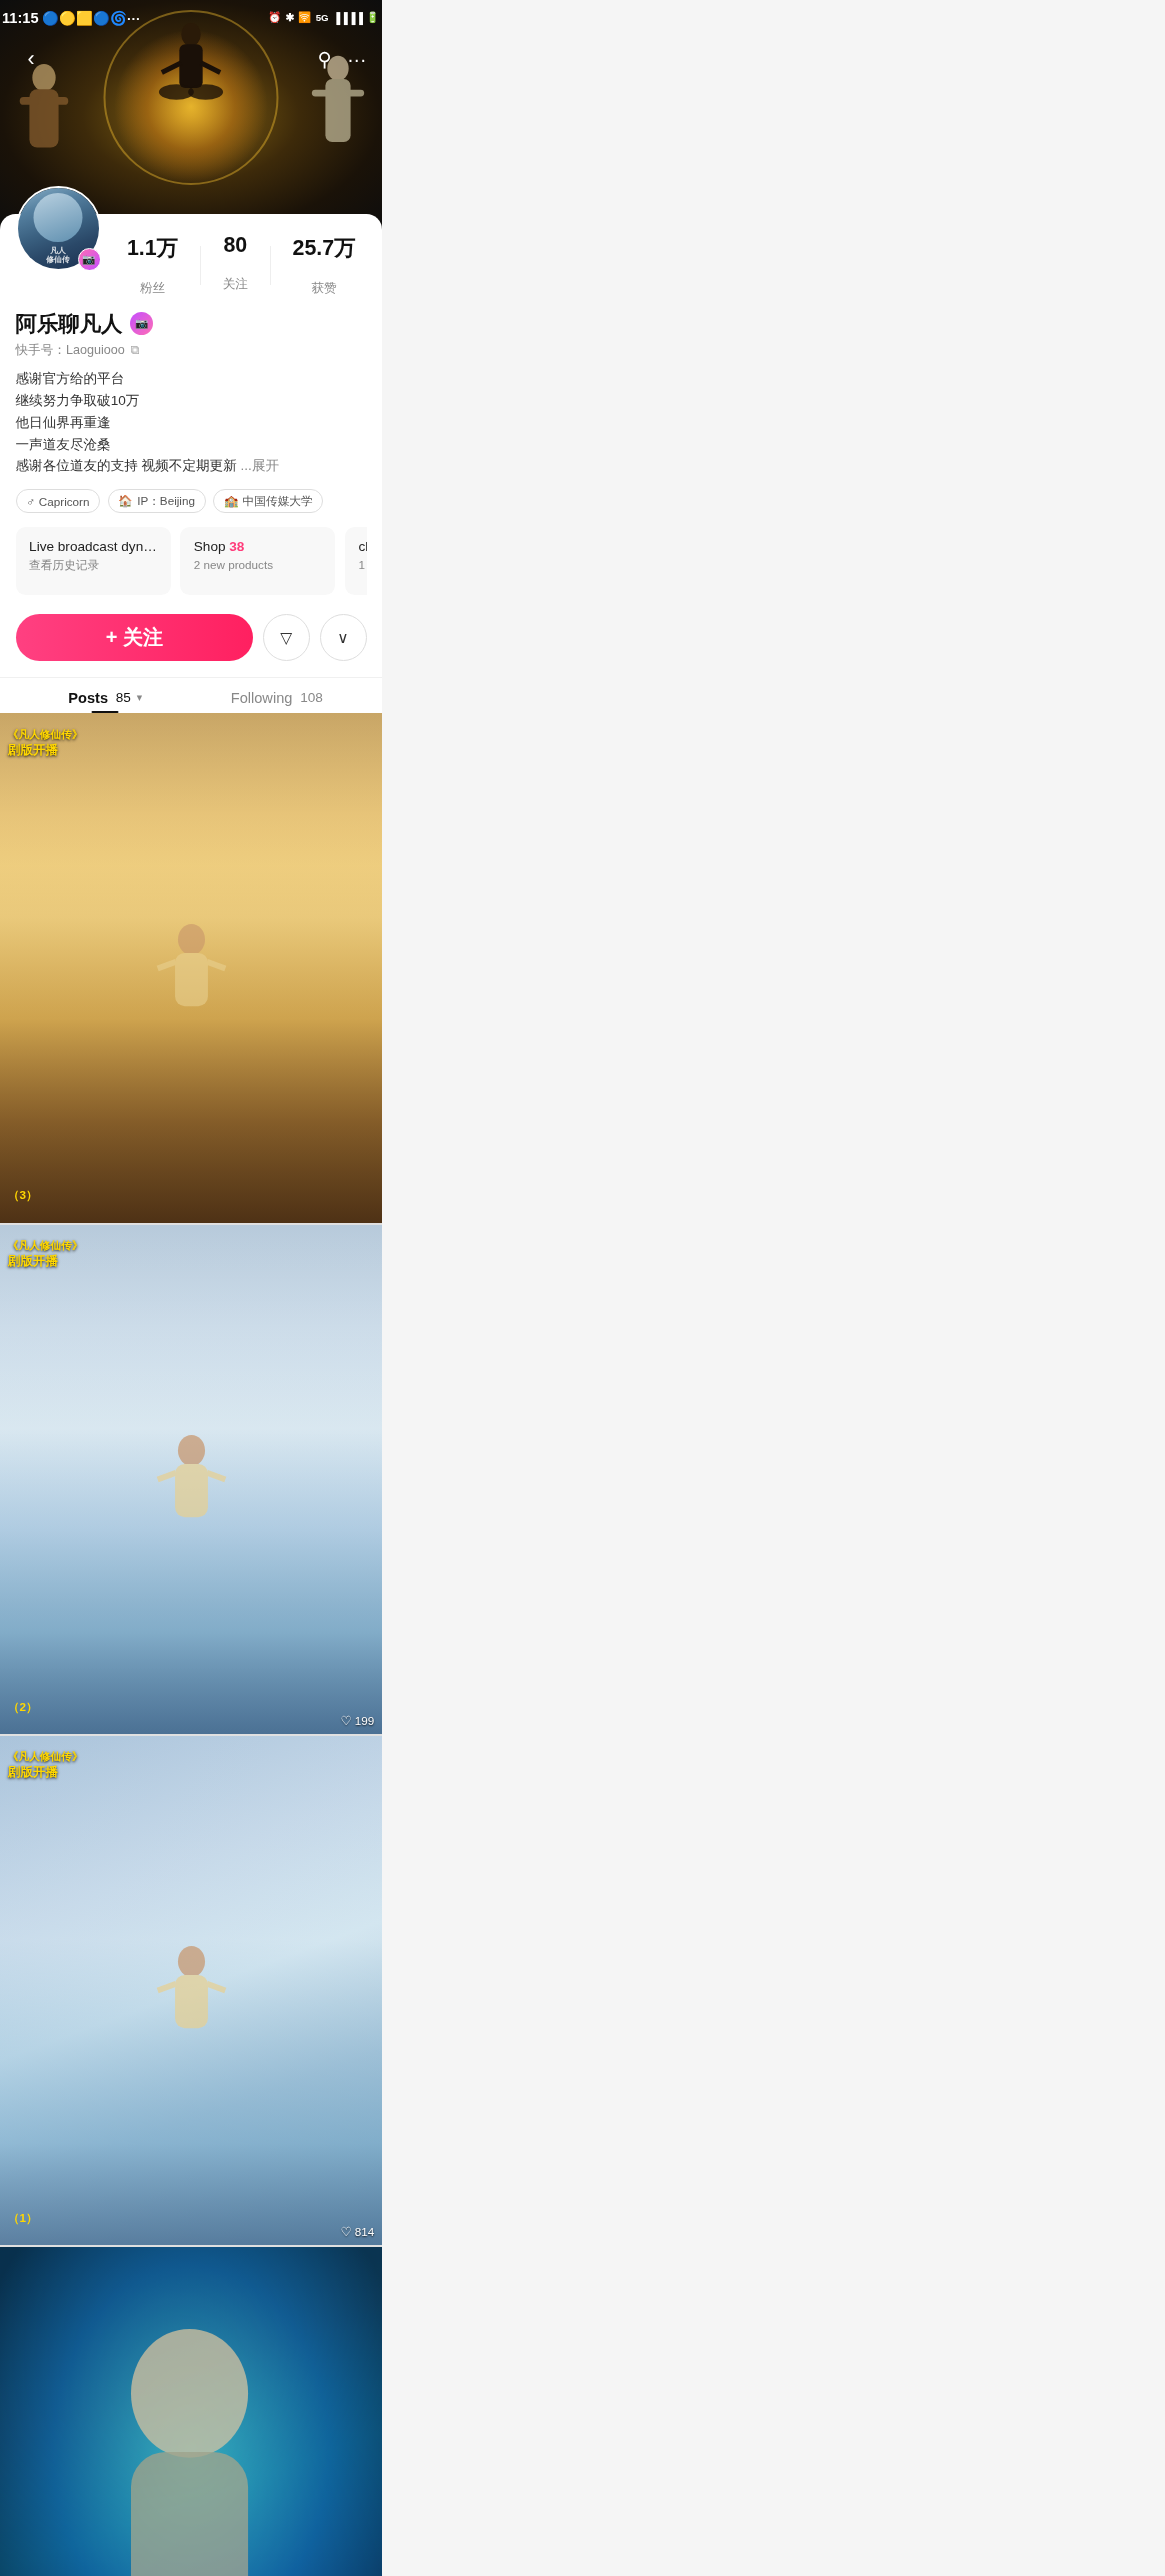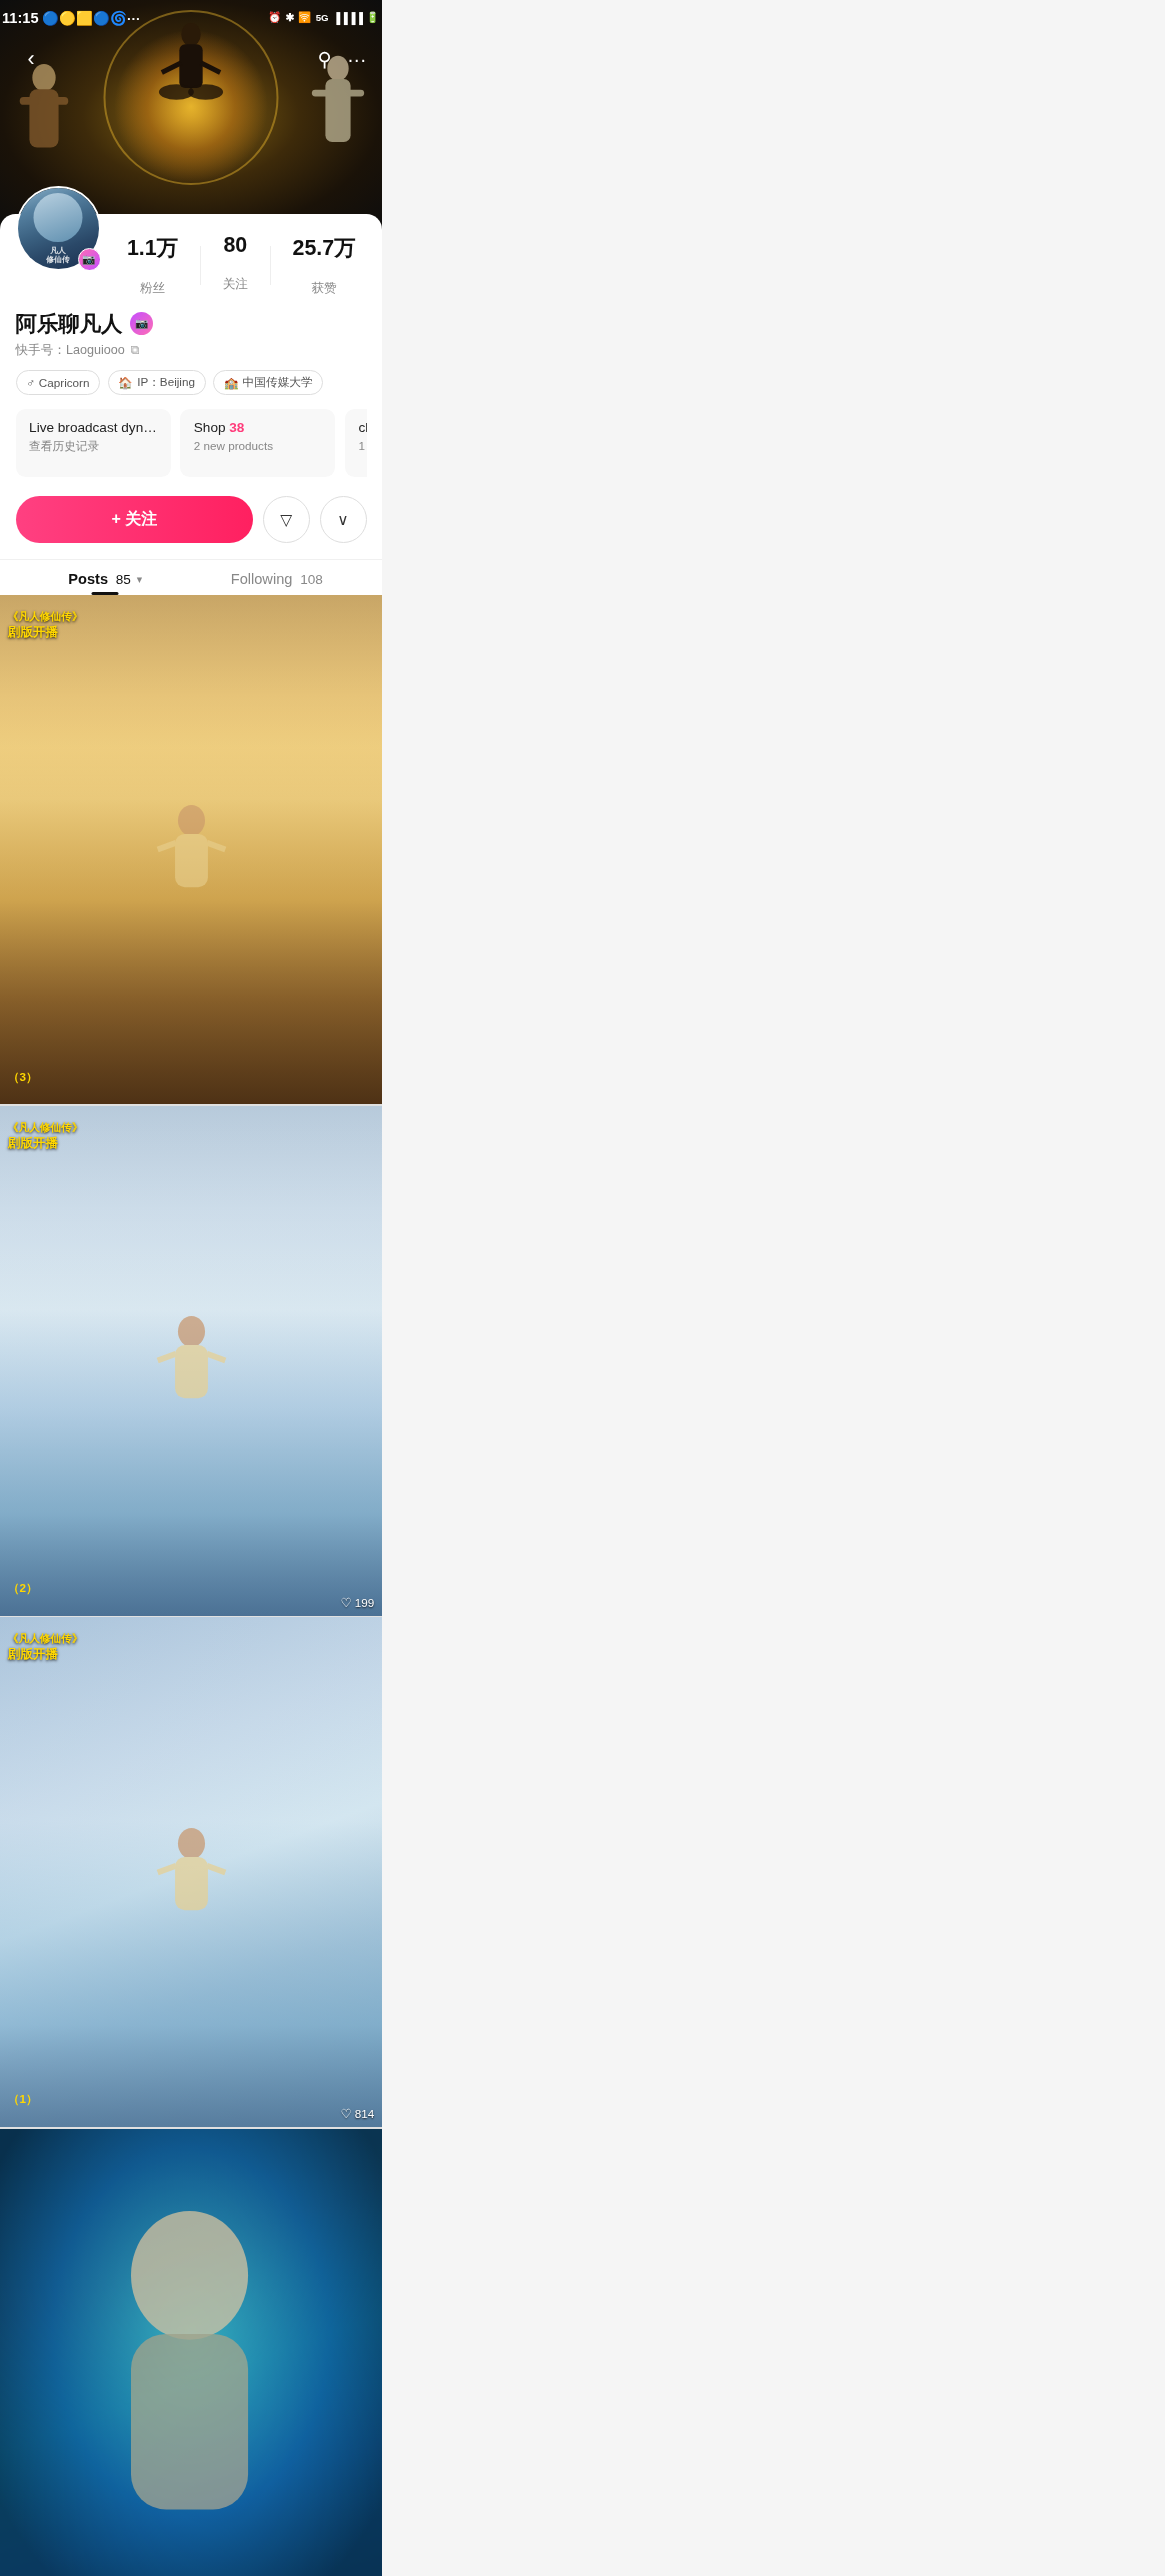--- a/index.html
+++ b/index.html
@@ -256,21 +256,21 @@
       margin-top: 15.5px;
       padding-bottom: 15.5px;
     }
     .follow-btn {
       flex: 1;
       height: 47px;
       background: linear-gradient(90deg, #ff4081, #ff2060);
       border: none;
       border-radius: 27px;
       color: white;
-      font-size: 16px;
+      font-size: 20px;
       font-weight: 600;
       display: flex;
       align-items: center;
       justify-content: center;
       gap: 5.8px;
       cursor: pointer;
     }
     .icon-btn {
       width: 47px; height: 47px;
       border: 1.5px solid #ddd;
@@ -507,20 +507,28 @@
     <div class="verified-badge">
       <span style="font-size:10.7px;">📷</span>
     </div>
   </div>
 
   <div class="user-id-row">
     <span>快手号：Laoguiooo</span>
     <span class="copy-icon">⧉</span>
   </div>
 
+  <div class="bio-text">
+    <span>感谢官方给的平台</span><br>
+    <span>继续努力争取破10万</span><br>
+    <span>他日仙界再重逢</span><br>
+    <span>一声道友尽沧桑</span><br>
+    <span>感谢各位道友的支持 视频不定期更新</span>
+    <span class="expand-link">...展开</span>
+  </div>
 
   <div class="tags-row">
     <div class="tag">
       <span>♂</span>
       <span>Capricorn</span>
     </div>
     <div class="tag">
       <span>🏠</span>
       <span>IP：Beijing</span>
     </div>

